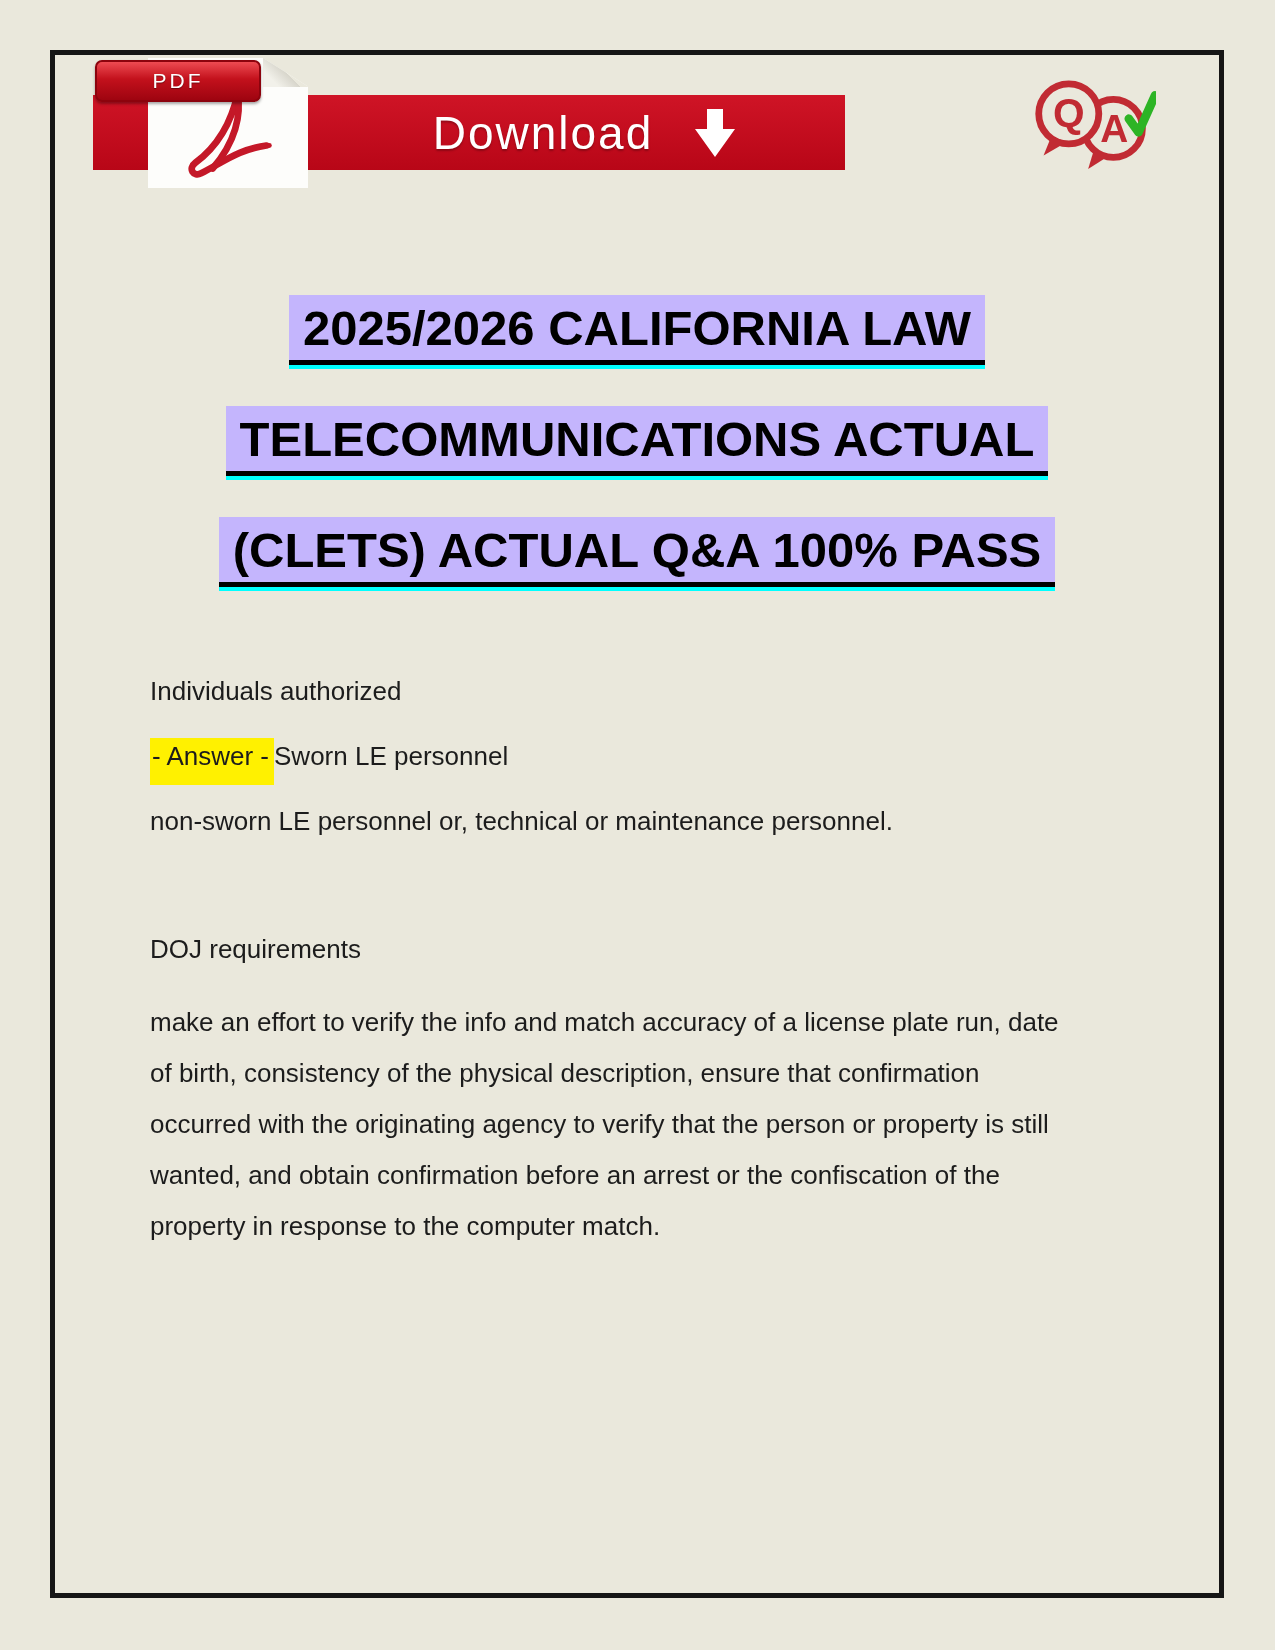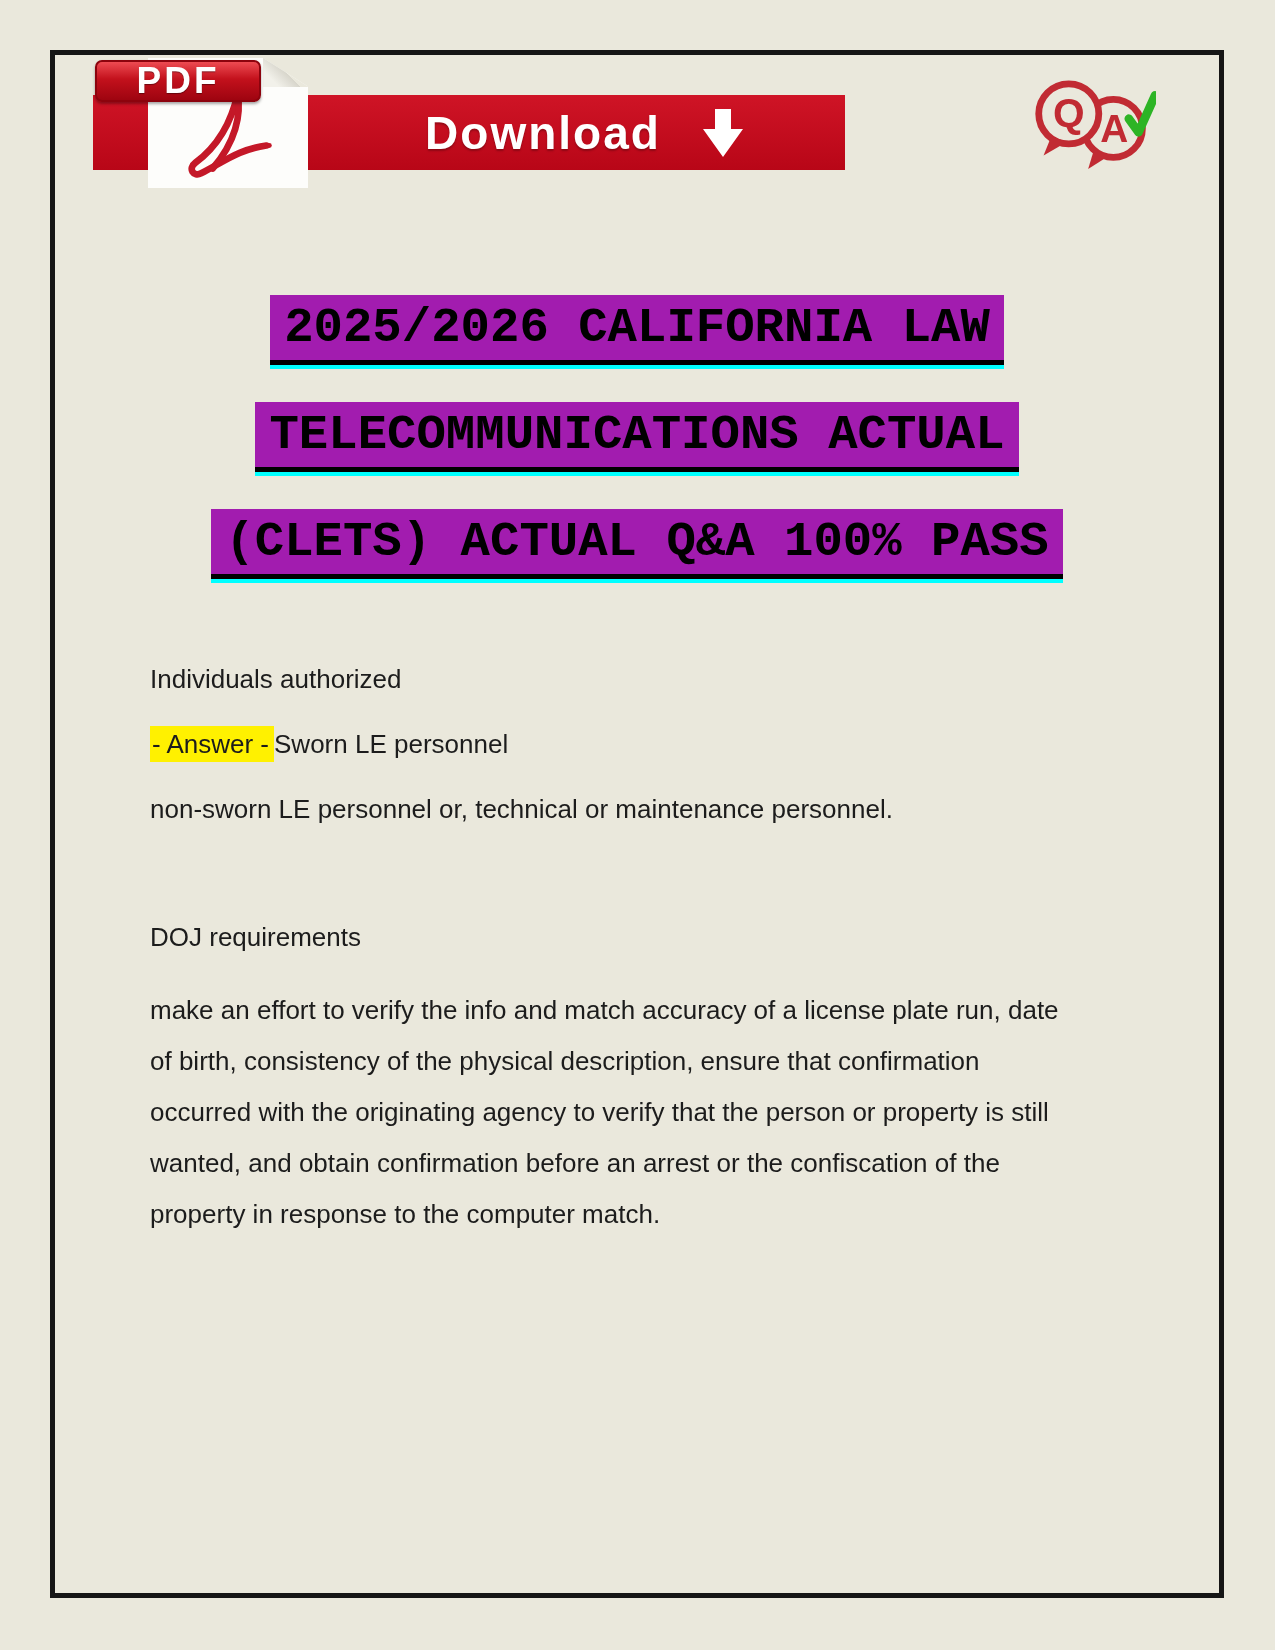--- a/index.html
+++ b/index.html
@@ -19,21 +19,21 @@
   
   .header{position:relative;height:150px;}
   .download-banner{display:block;position:absolute;left:0;top:0;width:860px;height:150px;cursor:pointer;text-decoration:none;}
   .red-bar{
     position:absolute;left:38px;top:40px;width:752px;height:75px;
     background:linear-gradient(#cf1426,#b80617);
     display:flex;align-items:center;justify-content:center;
     padding-left:230px;box-sizing:border-box;gap:42px;
   }
   .download-label{
-    color:#fff;font-size:46px;font-weight:700;letter-spacing:2px;
+    color:#fff;font-size:46px;font-weight:400;letter-spacing:2px;
     text-shadow:0 2px 2px rgba(0,0,0,.25);
   }
   .down-arrow{width:40px;height:48px;flex:0 0 auto;}
   .pdf-page{
     position:absolute;left:93px;top:3px;width:160px;height:130px;
     background:#fdfdfb;
     box-shadow:2px 3px 6px rgba(0,0,0,.25);
     clip-path:polygon(0 0,72% 0,100% 22%,100% 100%,0 100%);
   }
   .pdf-page .fold{
@@ -41,41 +41,40 @@
     background:linear-gradient(225deg,#eae8dc 50%,#d8d6cc 50%,#f2f1ea 78%);
   }
   .acrobat{position:absolute;left:18px;top:28px;width:124px;height:96px;}
   .pdf-badge{
     position:absolute;left:40px;top:5px;width:162px;height:38px;
     background:linear-gradient(#ee4b52,#c3111c 45%,#9e0410);
     border:2px solid #8c030d;border-radius:7px;
     display:flex;align-items:center;justify-content:center;
     box-shadow:0 2px 3px rgba(0,0,0,.35);
   }
-  .pdf-badge span{color:#fff;font-size:37px;font-weight:700;letter-spacing:3px;text-shadow:0 1px 1px rgba(0,0,0,.4);}
+  .pdf-badge span{color:#fff;font-size:21px;font-weight:400;letter-spacing:3px;text-shadow:0 1px 1px rgba(0,0,0,.4);}
   .qa-logo{position:absolute;left:975px;top:23px;width:126px;height:105px;}
   
   .title-block{margin-top:90px;text-align:center;}
   .title-line{margin:0 0 36px 0;line-height:61px;}
   .hl-cyan{
     display:inline-block;
-    background:#a21caf;
+    background:#c4b5fd;
     color:#000;
     font-size:49px;font-weight:700;
     padding:3px 14px 1px 14px;
     border-bottom:5px solid #000;
     box-shadow:0 4px 0 0 #00ffff;
     white-space:nowrap;
-    font-family:Liberation Mono, monospace;
   }
   
   .content{margin:82px 0 0 95px;width:910px;color:#1c1c1c;}
   .content p{margin:0 0 31px 0;font-size:26px;line-height:34px;}
   .content p.gap{margin-top:94px;}
-  .hl-yellow{background:#fff100;padding:3px 5px 3px 2px;}
+  .hl-yellow{background:#fff100;padding:3px 5px 14px 2px;}
   .para{line-height:51px !important;width:910px;}
 </style>
 </head>
 <body>
 
 <div class="page-border">
 
   <header class="header">
 
     <a class="download-banner">

